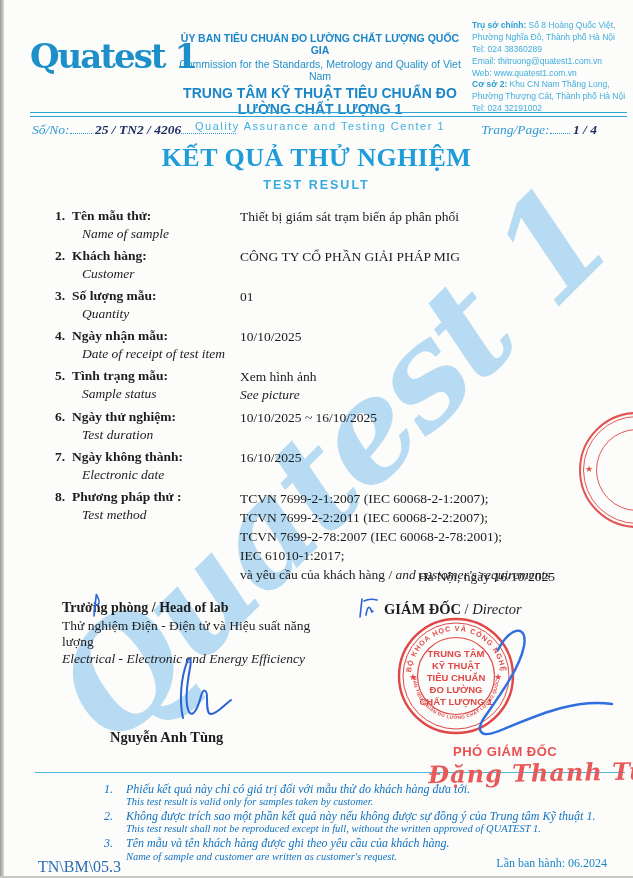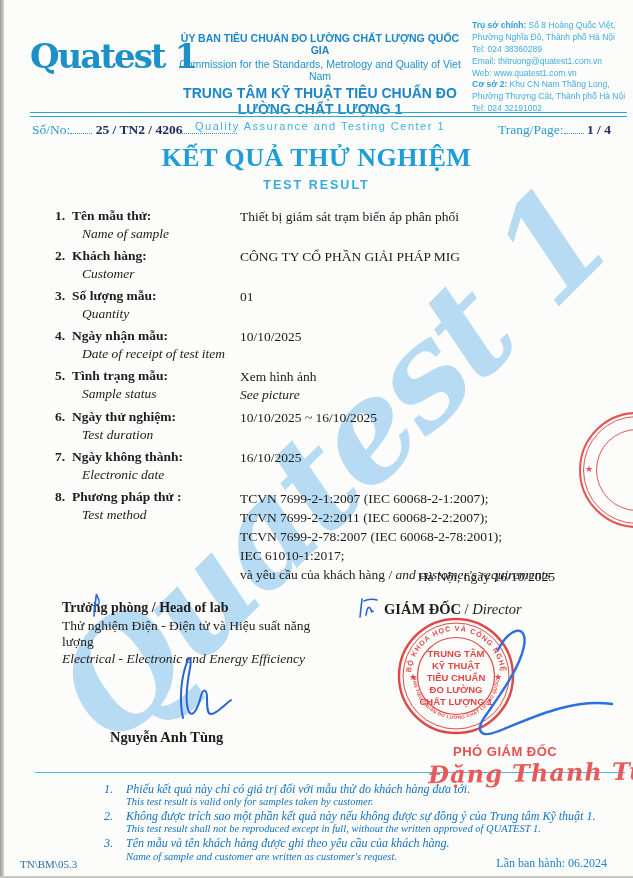--- a/index.html
+++ b/index.html
@@ -31,21 +31,21 @@
   .hc3{font-size:14px;font-weight:bold;color:#1b86c8;margin-top:3px;}
   .hc4{font-size:11px;color:#3fb0e2;letter-spacing:1.5px;margin-top:3px;}
   .head-addr{flex:1;padding-left:10px;font-family:"Liberation Sans",sans-serif;
              font-size:8.5px;color:#41aede;line-height:1.4;}
   .head-addr b{color:#2f9fd6;}
 
   .rule-double{position:absolute;left:30px;right:6px;top:112px;height:3px;
                border-top:1.5px solid #2aa6d8;border-bottom:1px solid #2aa6d8;}
 
   
-  .meta{position:absolute;left:32px;right:12px;top:121px;font-size:13.5px;}
+  .meta{position:absolute;left:32px;right:26px;top:121px;font-size:13.5px;font-style:italic;}
   .meta .lab{color:#2f9ad0;}
   .meta .dots{display:inline-block;border-bottom:1.5px dotted #2f9ad0;height:12px;vertical-align:baseline;}
   .meta .val{color:#1d2f63;font-weight:bold;}
   .meta-page{position:absolute;right:10px;top:0;}
 
   
   .title{position:absolute;left:0;right:0;top:143px;text-align:center;
          font-family:Liberation Serif, serif;font-weight:bold;
          font-size:26px;color:#1f9dd9;letter-spacing:0.5px;}
   .subtitle{position:absolute;left:0;right:0;top:178px;text-align:center;
@@ -89,21 +89,21 @@
                transform:rotate(-1deg);z-index:3;white-space:nowrap;letter-spacing:1px;}
 
   .rule-footer{position:absolute;left:35px;right:8px;top:772px;border-top:1.5px solid #4db8dc;z-index:1;}
 
   
   .notes{position:absolute;left:104px;top:783px;right:20px;color:#1273c2;}
   .note{margin-bottom:1px;}
   .note .nvi{font-style:italic;font-size:12px;line-height:1.12;}
   .note .nvi .nnum{display:inline-block;width:22px;}
   .note .nen{font-style:italic;font-size:10.5px;line-height:1.2;margin-left:22px;}
-  .form-code{position:absolute;left:20px;top:858px;font-size:11px;color:#2b6cb3;}
+  .form-code{position:absolute;left:38px;top:858px;font-size:16px;color:#2b6cb3;}
   .issue-note{position:absolute;right:26px;top:856px;font-size:12px;color:#1c86c8;}
 
   
   .edge-stamp{position:absolute;right:-62px;top:412px;width:116px;height:116px;z-index:2;}
   .edge-stamp .ring1{position:absolute;inset:0;border:2px solid #e25555;border-radius:50%;}
   .edge-stamp .ring2{position:absolute;inset:4px;border:1px solid #e25555;border-radius:50%;}
   .edge-stamp .ring3{position:absolute;inset:17px;border:1.2px solid #e25555;border-radius:50%;}
   .edge-stamp .star{position:absolute;left:6px;top:52px;color:#e25555;font-size:9px;}
 </style>
 </head>

